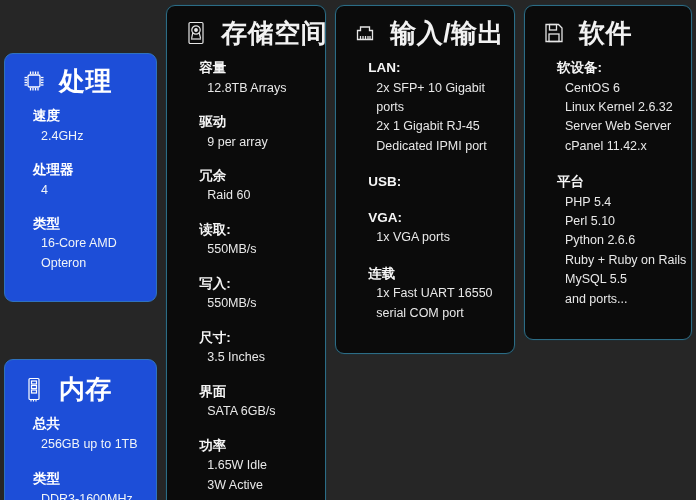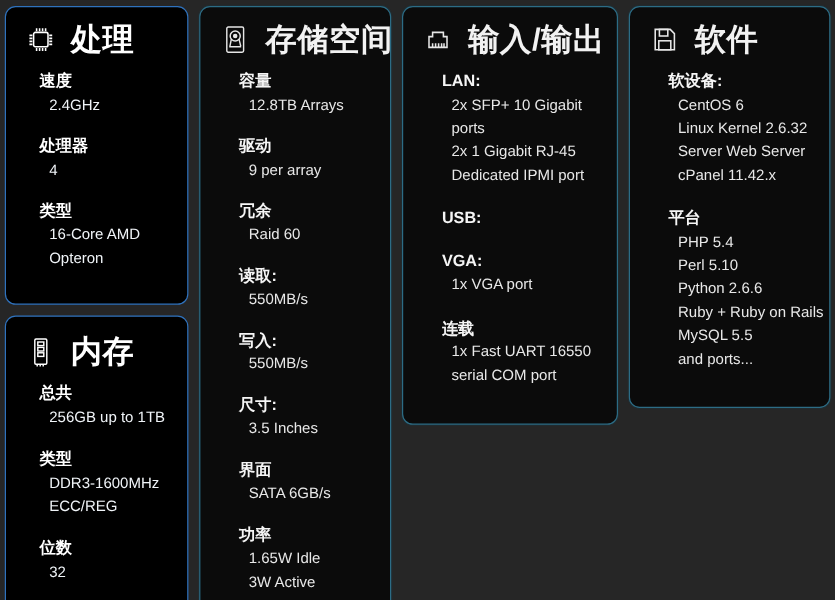--- a/index.html
+++ b/index.html
@@ -39,22 +39,23 @@
   .col-4 { width: 168px; }
 
   
   .panel {
     border-radius: 9px;
     padding: 12px 10px 14px 10px;
     position: relative;
   }
 
   .panel.blue {
-    background: #000000;
+    background: #1d4ed8;
     border: 1px solid #2f72bd;
+    margin-top: 48px;
   }
 
   .panel.dark {
     background: #0b0b0b;
     border: 1px solid #2c6c85;
     box-shadow: 0 0 0 1px rgba(20,60,75,0.25);
   }
 
   
   .panel-head {
@@ -285,21 +286,21 @@
           <div class="spec-value">2x SFP+ 10 Gigabit</div>
           <div class="spec-value">ports</div>
           <div class="spec-value">2x 1 Gigabit RJ-45</div>
           <div class="spec-value">Dedicated IPMI port</div>
         </div>
         <div class="spec-group">
           <div class="spec-label">USB:</div>
         </div>
         <div class="spec-group">
           <div class="spec-label">VGA:</div>
-          <div class="spec-value">1x VGA port</div>
+          <div class="spec-value">1x VGA ports</div>
         </div>
         <div class="spec-group">
           <div class="spec-label">连载</div>
           <div class="spec-value">1x Fast UART 16550</div>
           <div class="spec-value">serial COM port</div>
         </div>
       </div>
     </div>
   </div>
 

